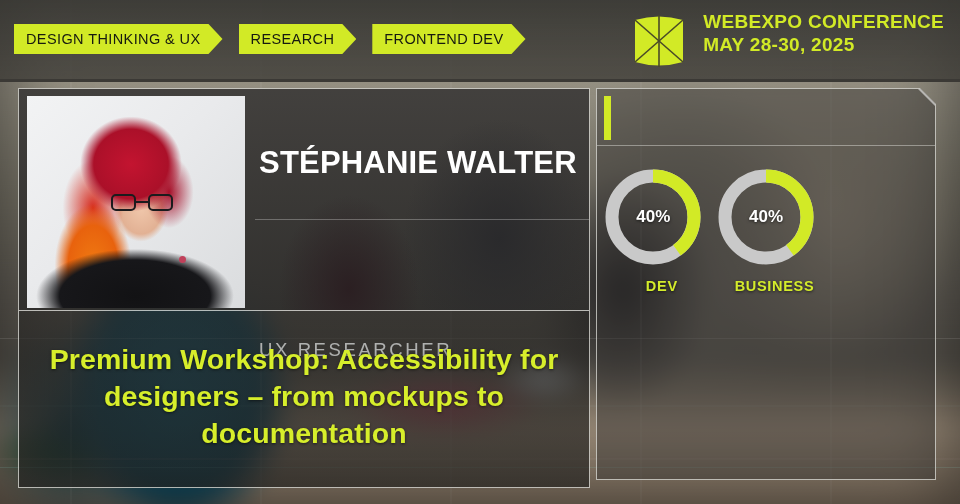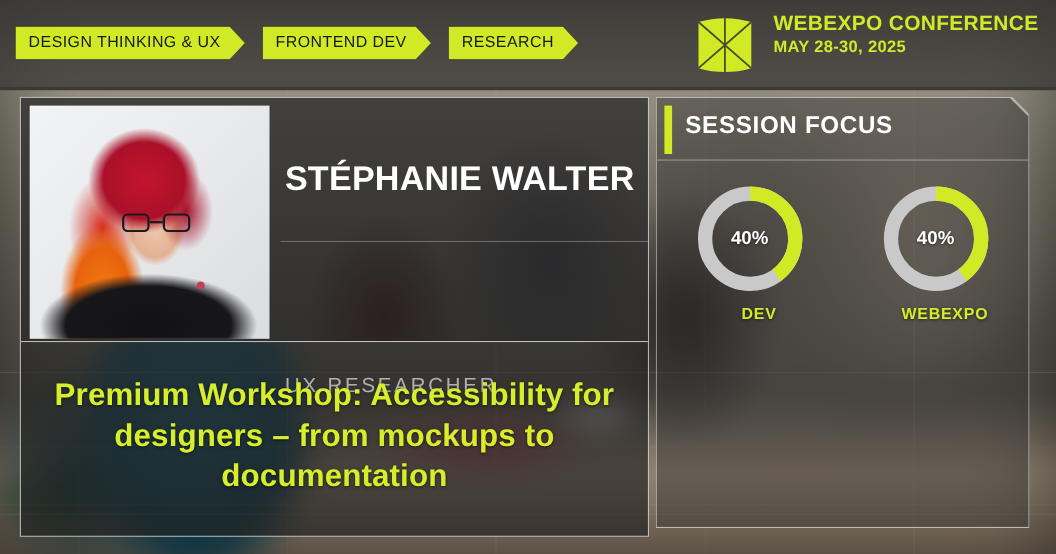--- a/index.html
+++ b/index.html
@@ -61,21 +61,21 @@
     font-size:14.5px; font-weight:normal; letter-spacing:.4px;
     padding:0 22px 0 12px;
     clip-path: polygon(0 0, calc(100% - 14px) 0, 100% 50%, calc(100% - 14px) 100%, 0 100%);
     white-space:nowrap;
   }
 
   .brand{ position:absolute; right:16px; top:12px; display:flex; align-items:flex-start; gap:14px; }
   .logo{ width:60px; height:58px; flex:0 0 auto; }
   .brand-txt{ color:#d2ea26; line-height:1.05; }
   .brand-title{ font-size:19px; font-weight:bold; letter-spacing:.3px; white-space:nowrap; }
-  .brand-date{ font-size:15px; font-weight:bold; letter-spacing:.3px; margin-top:3px; white-space:nowrap; }
+  .brand-date{ font-size:19px; font-weight:bold; letter-spacing:.3px; margin-top:3px; white-space:nowrap; }
 
   
   .speaker-card{
     position:absolute; left:18px; top:88px; width:572px; height:400px;
     background:rgba(40,38,36,.50);
     border:1px solid rgba(235,235,230,.72);
     overflow:hidden;
     padding-left:40px;
   }
   .sc-top{ position:absolute; left:0; top:0; width:100%; height:221px; }
@@ -145,21 +145,21 @@
   }
   .fp-accent{ position:absolute; left:7px; top:7px; width:7px; height:44px; background:#d2ea26; }
   .fp-title{
     position:absolute; left:26px; top:12px;
     color:#fff; font-size:22px; font-weight:bold; letter-spacing:.6px;
   }
   .fp-rule{ position:absolute; left:0; right:0; top:56px; height:1px; background:rgba(240,240,235,.42); }
 
   .donuts{
     position:absolute; left:0; right:0; top:57px; bottom:0;
-    display:grid; grid-template-columns:1fr 1fr; grid-template-rows:1fr 1fr;
+    display:grid; grid-template-columns:1fr 1fr 1fr; grid-template-rows:1fr 1fr;
   }
   .donut-cell{ position:relative; display:flex; flex-direction:column; align-items:center; justify-content:center; }
   .donut{ position:relative; width:104px; height:104px; }
   .donut svg{ display:block; width:104px; height:104px; transform:rotate(-90deg); }
   .donut-val{
     position:absolute; inset:0; display:flex; align-items:center; justify-content:center;
     color:#fff; font-size:17px; font-weight:bold; text-shadow:0 1px 3px rgba(0,0,0,.6);
   }
   .donut-label{
     margin-top:9px; color:#d4ec2b; font-size:14.5px; font-weight:bold; letter-spacing:.7px;
@@ -188,24 +188,24 @@
   <div class="seam-b"></div>
 
   <div class="header">
     <div class="header-hair"></div>
 
     <div class="tags">
       <div class="tag">
         <span>DESIGN THINKING &amp; UX</span>
       </div>
       <div class="tag">
+        <span>RESEARCH</span>
+      </div>
+      <div class="tag">
         <span>FRONTEND DEV</span>
-      </div>
-      <div class="tag">
-        <span>RESEARCH</span>
       </div>
     </div>
 
     <div class="brand">
       <span class="logo">
         <svg viewBox="0 0 60 58" width="60" height="58" aria-hidden="true">
           <path d="M6 8 Q30 1 54 8 L54 50 Q30 57 6 50 Z" fill="#d2ea26"></path>
           <g stroke="#4a4a28" stroke-width="1.6">
             <line x1="30" y1="3" x2="30" y2="55"></line>
             <line x1="6" y1="8" x2="54" y2="50"></line>
@@ -240,21 +240,20 @@
 
     <div class="sc-divider"></div>
 
     <div class="sc-bottom">
       <div class="title">Premium Workshop: Accessibility for designers – from mockups to documentation</div>
     </div>
   </div>
 
   <div class="focus-panel">
     <div class="fp-accent"></div>
-    <div class="fp-title">SESSION FOCUS</div>
     <div class="fp-rule"></div>
     <span class="fp-notch">
       <svg viewBox="0 0 17 17" width="17" height="17" aria-hidden="true">
         <path d="M0 0 L17 17 L17 0 Z" fill="rgba(255,255,255,.55)"></path>
       </svg>
     </span>
 
     <div class="donuts" id="donuts">
         <div class="donut-cell">
           <div class="donut">
@@ -267,18 +266,18 @@
           <div class="donut-label">DEV</div>
         </div>
         <div class="donut-cell">
           <div class="donut">
             <svg viewBox="0 0 104 104" aria-hidden="true">
               <circle cx="52" cy="52" r="41" fill="none" stroke="#c9c9c9" stroke-width="13"></circle>
               <circle cx="52" cy="52" r="41" fill="none" stroke="#d2ea26" stroke-width="13" stroke-dasharray="103.04423903774521 257.610597594363"></circle>
             </svg>
             <div class="donut-val">40%</div>
           </div>
-          <div class="donut-label">WEBEXPO</div>
+          <div class="donut-label">BUSINESS</div>
         </div>
       </div>
   </div>
 
 </div>
 
 </body></html>

